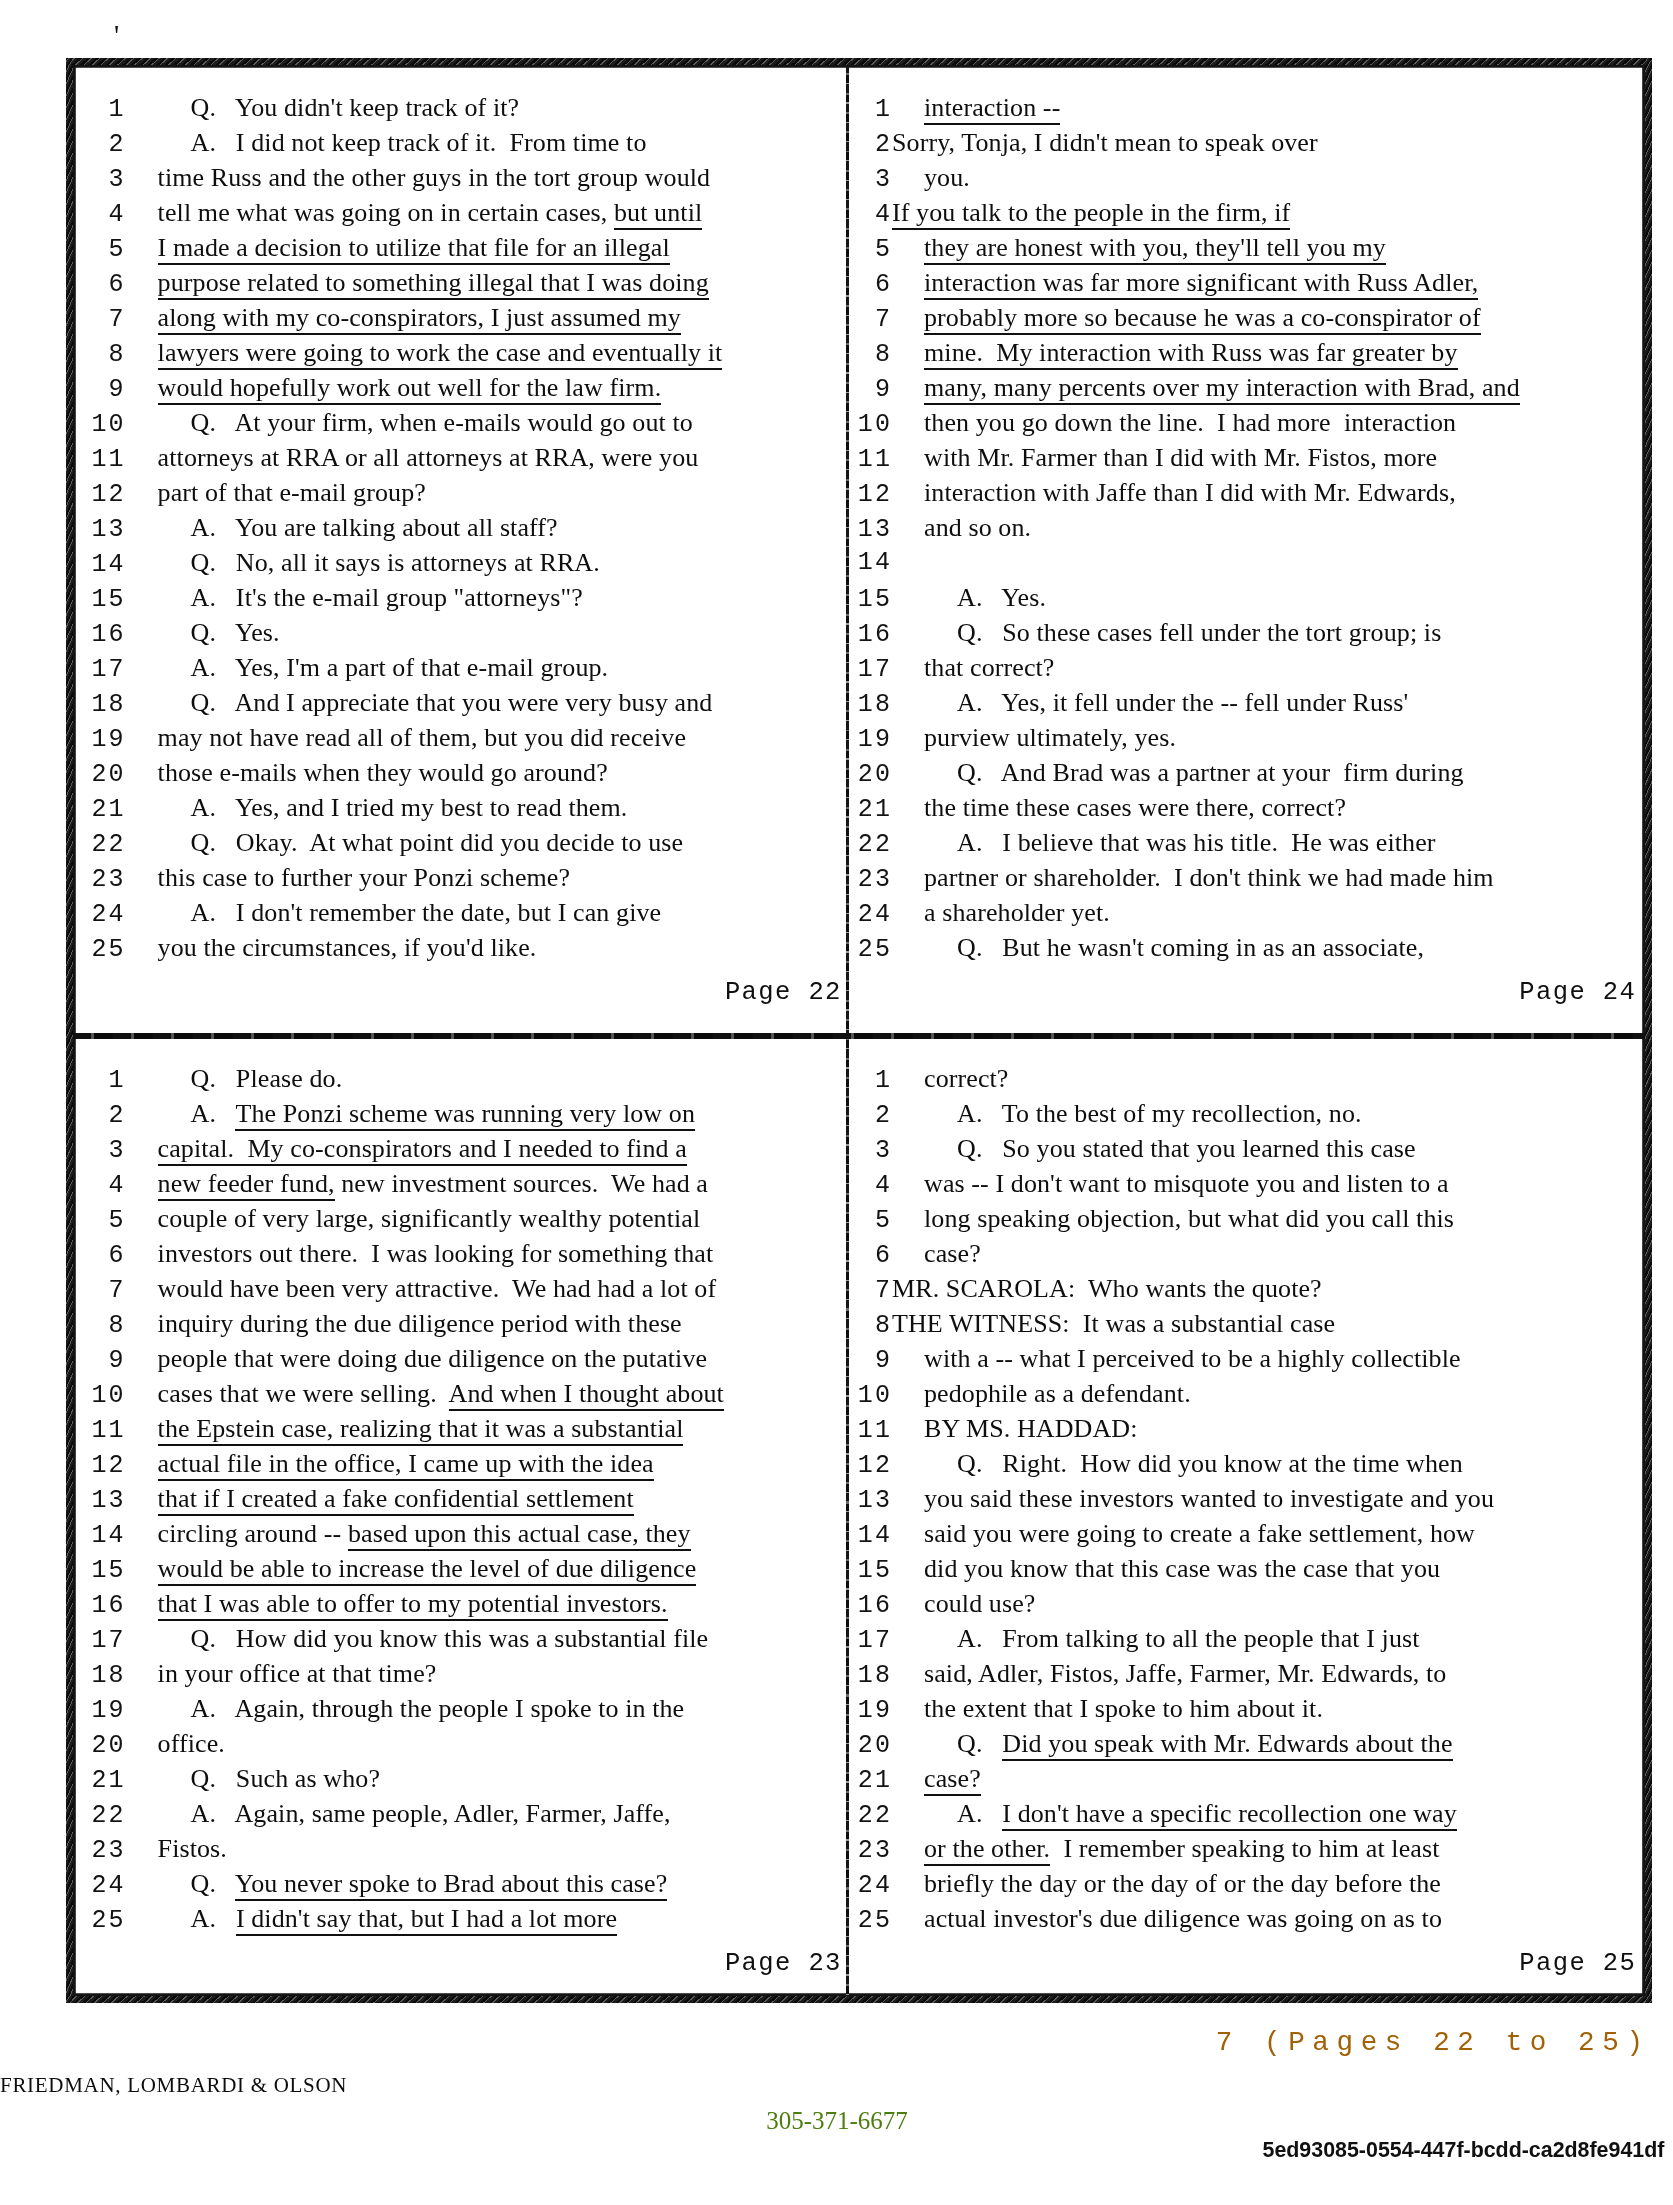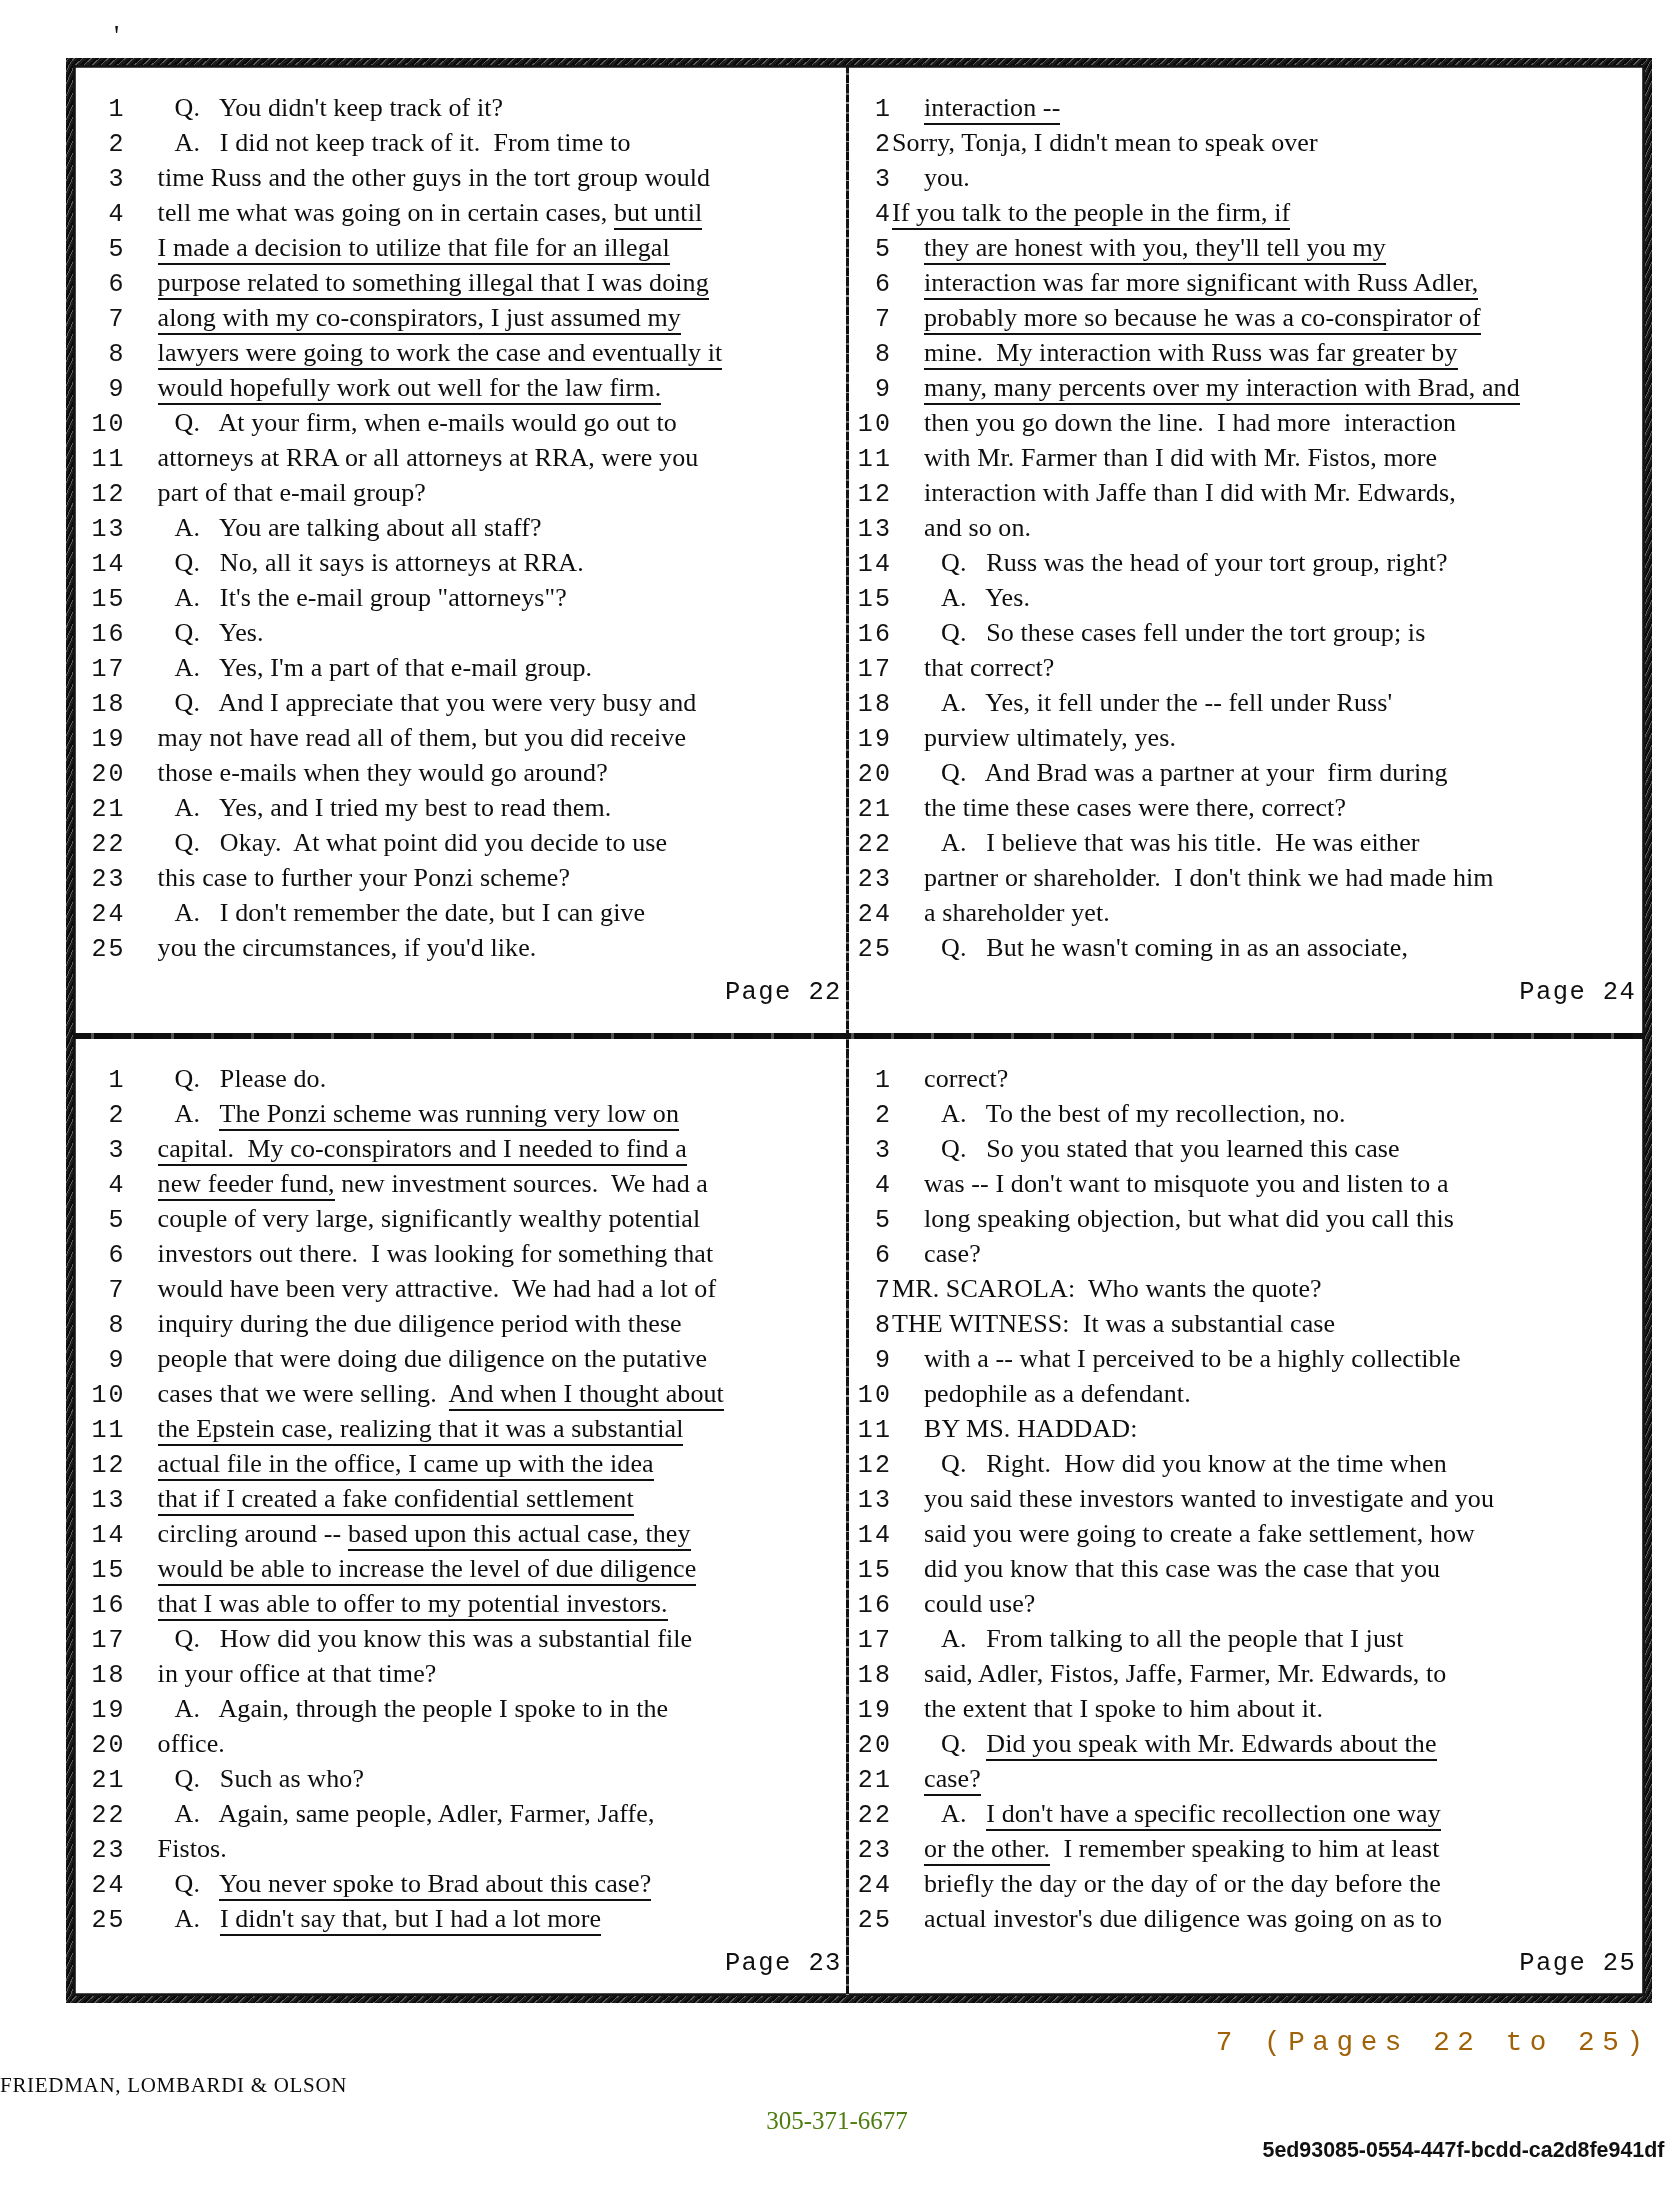--- a/index.html
+++ b/index.html
@@ -33,21 +33,21 @@
   .q2{left:9.6px;top:999px;width:762px;}
   .q3{left:776px;top:999px;width:790px;}
   .line{display:flex;align-items:baseline;height:35px;}
   .num{
     flex:0 0 43px;text-align:right;
     font-family:"Liberation Mono","DejaVu Sans Mono",monospace;
     font-size:25px;letter-spacing:2.1px;color:#131313;
   }
   .txt{font-size:26px;white-space:pre-wrap;letter-spacing:0.1px;}
   .ind0{margin-left:32px;}
-  .ind1{margin-left:49px;}
+  .ind1{margin-left:65px;}
   .ind2{}
   .u{border-bottom:2.8px solid #101010;padding-bottom:1.4px;}
   .plabel{
     text-align:right;margin-top:10px;padding-right:2.8px;
     font-family:"Liberation Mono","DejaVu Sans Mono",monospace;
     font-size:25.5px;letter-spacing:1.4px;color:#101010;
   }
   .folio{
     position:absolute;right:23.4px;top:2027px;
     font-family:"Liberation Mono","DejaVu Sans Mono",monospace;
@@ -225,21 +225,20 @@
         <div class="line">
           <span class="num">12</span>
           <span class="txt ind0"><span>interaction with Jaffe than I did with Mr. Edwards,</span></span>
         </div>
         <div class="line">
           <span class="num">13</span>
           <span class="txt ind0"><span>and so on.</span></span>
         </div>
         <div class="line">
           <span class="num">14</span>
-          <span class="txt ind1"><span>Q.   Russ was the head of your tort group, right?</span></span>
         </div>
         <div class="line">
           <span class="num">15</span>
           <span class="txt ind1"><span>A.   Yes.</span></span>
         </div>
         <div class="line">
           <span class="num">16</span>
           <span class="txt ind1"><span>Q.   So these cases fell under the tort group; is</span></span>
         </div>
         <div class="line">

